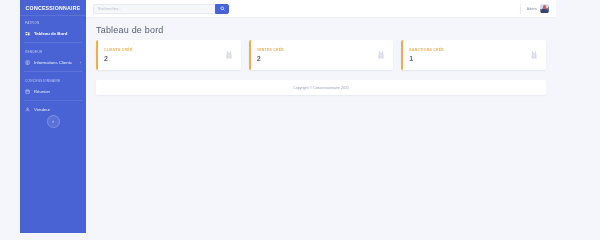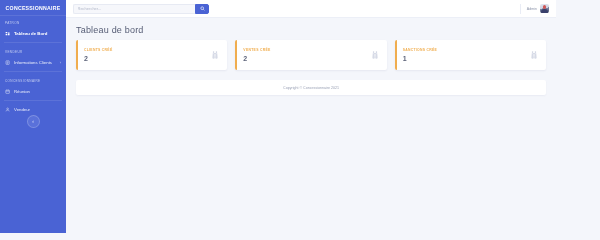--- a/index.html
+++ b/index.html
@@ -2,21 +2,21 @@
 <html><head>
 <meta charset="utf-8">
 <style>
   * { box-sizing: border-box; margin: 0; padding: 0; }
   html, body {
     width: 600px; height: 233px;
     font-family: "Liberation Sans", sans-serif;
     overflow: hidden;
     background: #f4f6fb;
   }
-  #app { display: flex; width: 556px; height: 233px; }
+  #app { display: flex; width: 556px; height: 233px; padding-left: 20px; }
 
   
   .sidebar {
     width: 66px; height: 233px;
     background: #4a63d4;
     flex: 0 0 66px;
     position: relative;
     overflow: hidden;
   }
   .brand {

